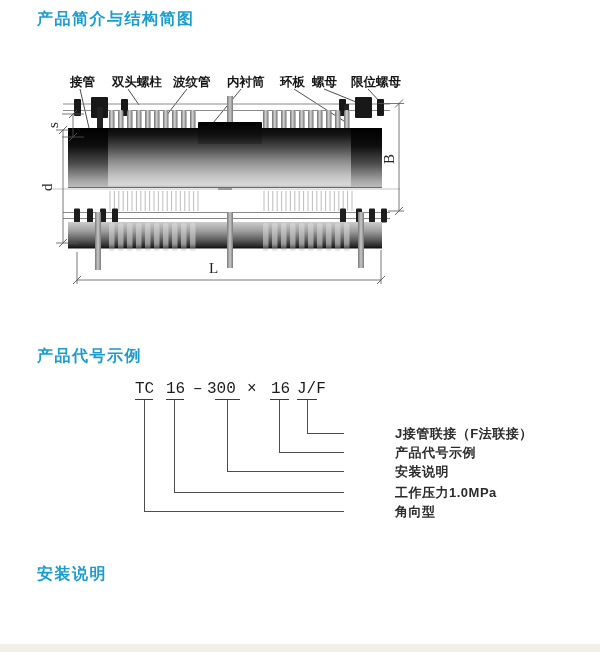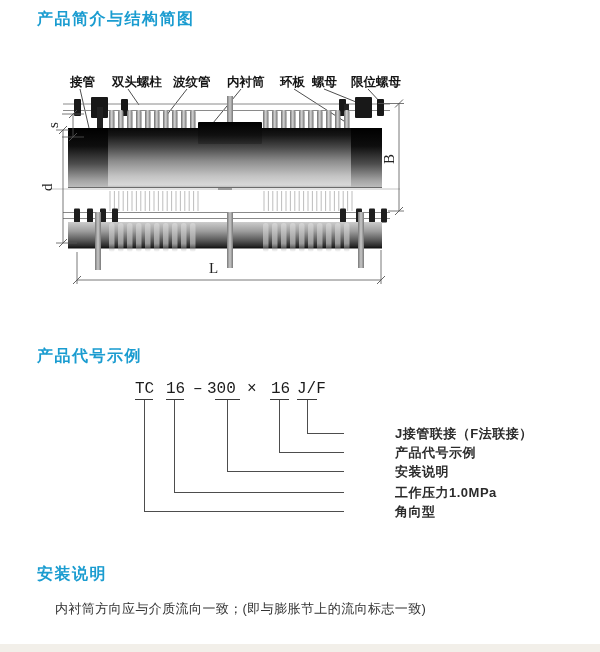--- a/index.html
+++ b/index.html
@@ -313,16 +313,15 @@
   <div class="conn" style="left:144px;top:400px;width:199px;height:111px"></div>
 
   <div class="ann" style="top:425px">J接管联接（F法联接）</div>
   <div class="ann" style="top:444px">产品代号示例</div>
   <div class="ann" style="top:463px">安装说明</div>
   <div class="ann" style="top:484px">工作压力1.0MPa</div>
   <div class="ann" style="top:503px">角向型</div>
 </div>
 
 <div id="install">
-  <div>内衬筒方向应与介质流向一致；(即与膨胀节上的流向标志一致)</div>
 </div>
 
 <div id="bottom-strip"></div>
 
 </body></html>

